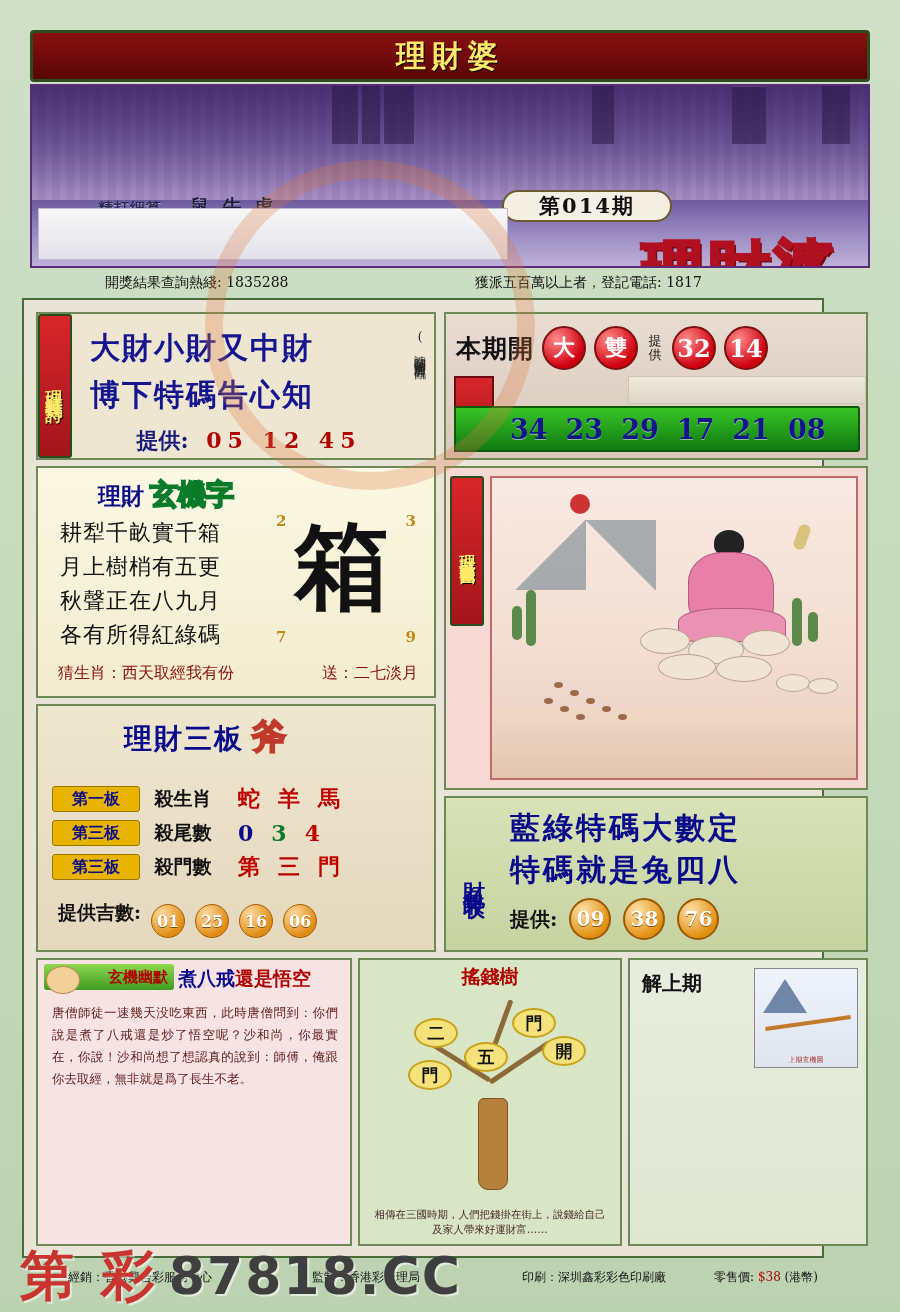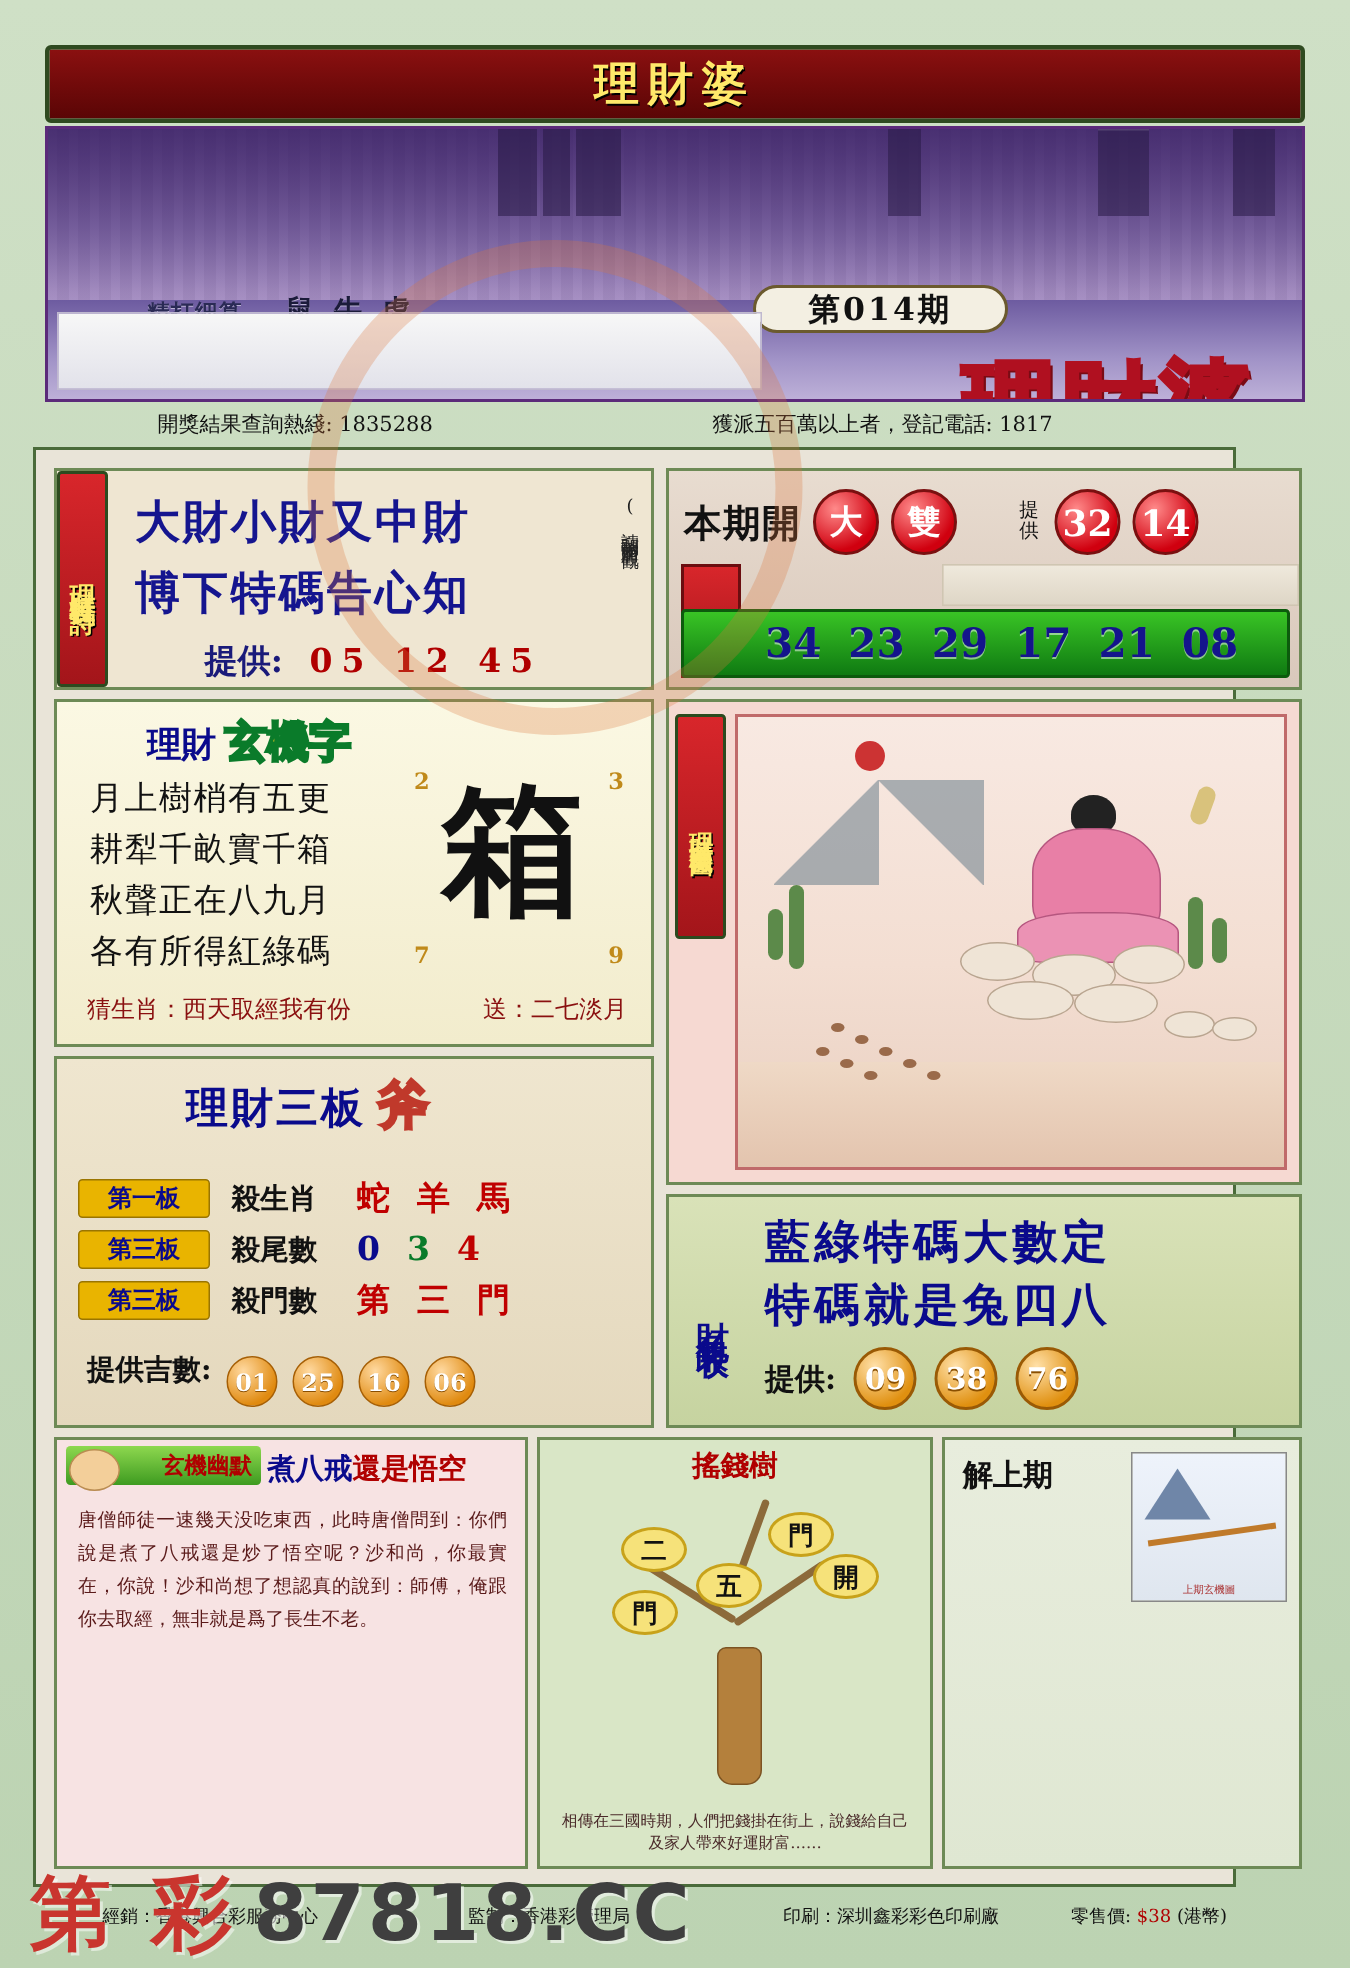--- a/index.html
+++ b/index.html
@@ -144,21 +144,21 @@
     width:44px;height:44px;border-radius:50%;
     display:flex;align-items:center;justify-content:center;
     font-family:"DejaVu Serif","Liberation Serif",serif;
     font-weight:bold; font-size:24px; color:#fff;
     border:2px solid #7a1010;
   }
   .ball.red { background:radial-gradient(circle at 32% 28%, #ff8a8a, #d0000f 70%); }
   .ball.wordred { background:radial-gradient(circle at 32% 28%, #ff8a8a, #d0000f 70%); font-size:22px;}
   .mini-label {
     font-family:"DejaVu Serif","Liberation Serif",serif;
-    font-size:13px; color:#111; line-height:1.05; text-align:center; width:18px;margin-left:31px;
+    font-size:13px; color:#111; line-height:1.05; text-align:center; width:18px;
   }
   .mask-bar {
     position:absolute; left:182px; top:62px; width:238px; height:28px;
     background:linear-gradient(#efe9dc,#ded6c6); border:1px solid #cfc6b2;
   }
   .special-green {
     position:absolute; left:8px; top:92px; width:406px; height:46px;
     background:linear-gradient(#39c425,#0f7a12);
     border:2px solid #0c5b0d; border-radius:3px;
     display:flex; align-items:center; padding-left:54px; gap:18px;
@@ -513,22 +513,22 @@
         <span class="sp-num">21</span>
         <span class="sp-num">08</span>
       </div>
     </div>
 
     <div class="p-xuanji">
       <div class="xj-head">
         <span>理財</span><span class="hl">玄機字</span>
       </div>
       <div class="xj-poem">
+        <div>耕犁千畝實千箱</div>
         <div>月上樹梢有五更</div>
-        <div>耕犁千畝實千箱</div>
         <div>秋聲正在八九月</div>
         <div>各有所得紅綠碼</div>
       </div>
       <div class="xj-char-box">
         <span class="corner-num" style="left:0;top:-6px;">2</span>
         <span class="corner-num" style="right:0;top:-6px;">3</span>
         <span class="corner-num" style="left:0;bottom:-8px;">7</span>
         <span class="corner-num" style="right:0;bottom:-8px;">9</span>
         <span class="xj-char">箱</span>
       </div>

